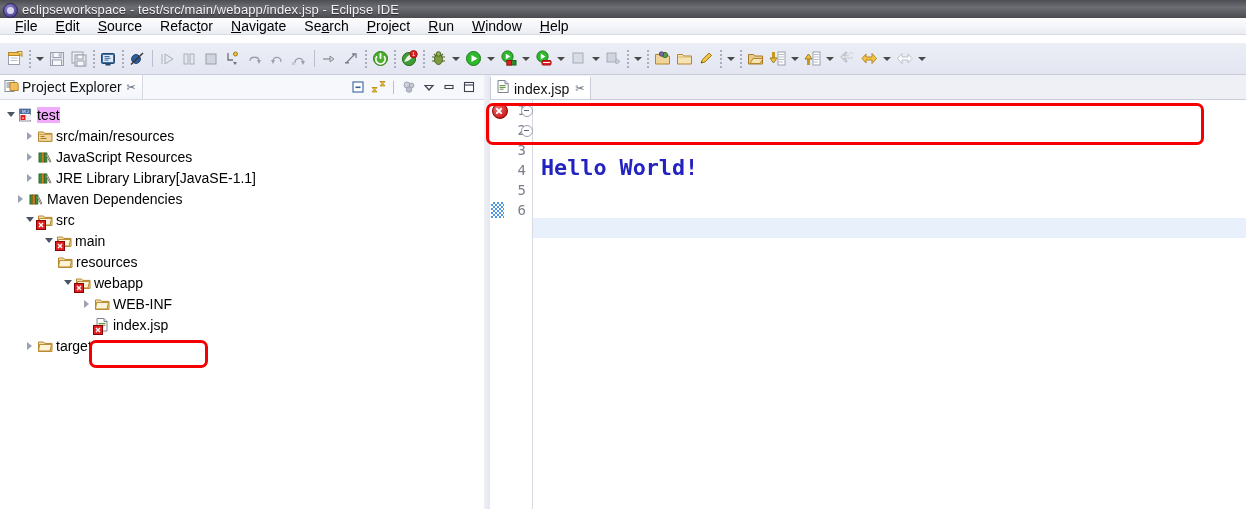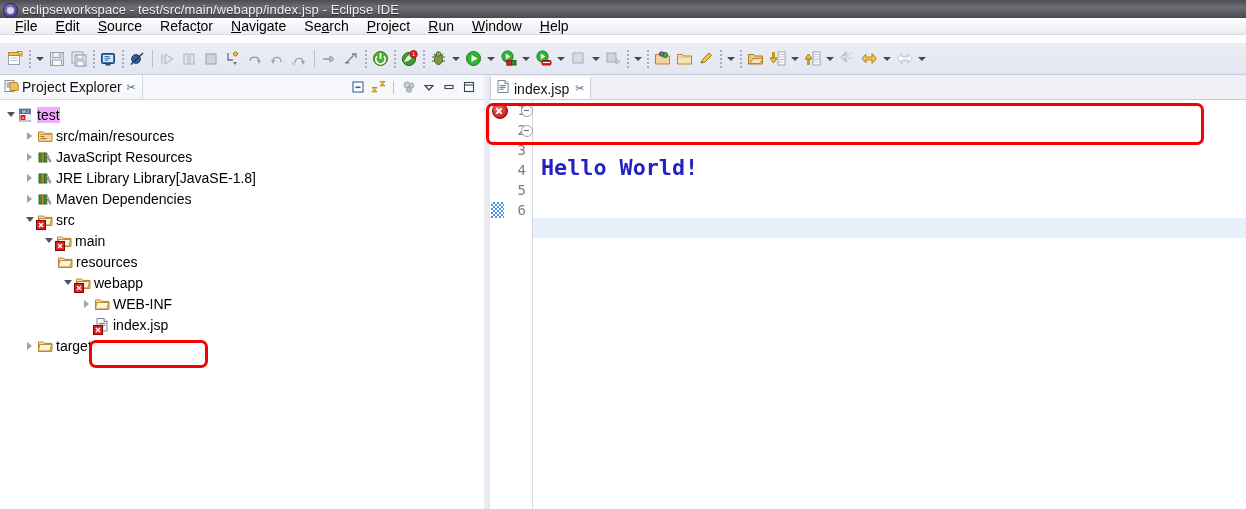--- a/index.html
+++ b/index.html
@@ -594,23 +594,23 @@
           <span class="twist closed"></span>
           <span class="ticon" style="position: relative;">
             <svg width="16" height="16" viewBox="0 0 16 16">
               <rect x="2" y="4" width="2.4" height="9" fill="#3f8f3f" stroke="#2a6a2a"></rect>
               <rect x="4.7" y="4" width="2.4" height="9" fill="#d98b1f" stroke="#9a6214"></rect>
               <rect x="7.4" y="4" width="2.4" height="9" fill="#3f8f3f" stroke="#2a6a2a"></rect>
               <path d="M10.5 5.5l3.5 7-1.2.6-3.5-7z" fill="#e8e3d4" stroke="#8a8370"></path>
             </svg>
           </span>
           <span class="tlabel">JRE Library Library</span>
-          <span class="tlabel dim"> [JavaSE-1.8]</span>
-        </div>
-        <div class="row" style="padding-left: 23px;">
+          <span class="tlabel dim"> [JavaSE-1.1]</span>
+        </div>
+        <div class="row" style="padding-left: 14px;">
           <span class="twist closed"></span>
           <span class="ticon" style="position: relative;">
             <svg width="16" height="16" viewBox="0 0 16 16">
               <rect x="2" y="4" width="2.4" height="9" fill="#3f8f3f" stroke="#2a6a2a"></rect>
               <rect x="4.7" y="4" width="2.4" height="9" fill="#d98b1f" stroke="#9a6214"></rect>
               <rect x="7.4" y="4" width="2.4" height="9" fill="#3f8f3f" stroke="#2a6a2a"></rect>
               <path d="M10.5 5.5l3.5 7-1.2.6-3.5-7z" fill="#e8e3d4" stroke="#8a8370"></path>
             </svg>
           </span>
           <span class="tlabel">Maven Dependencies</span>

